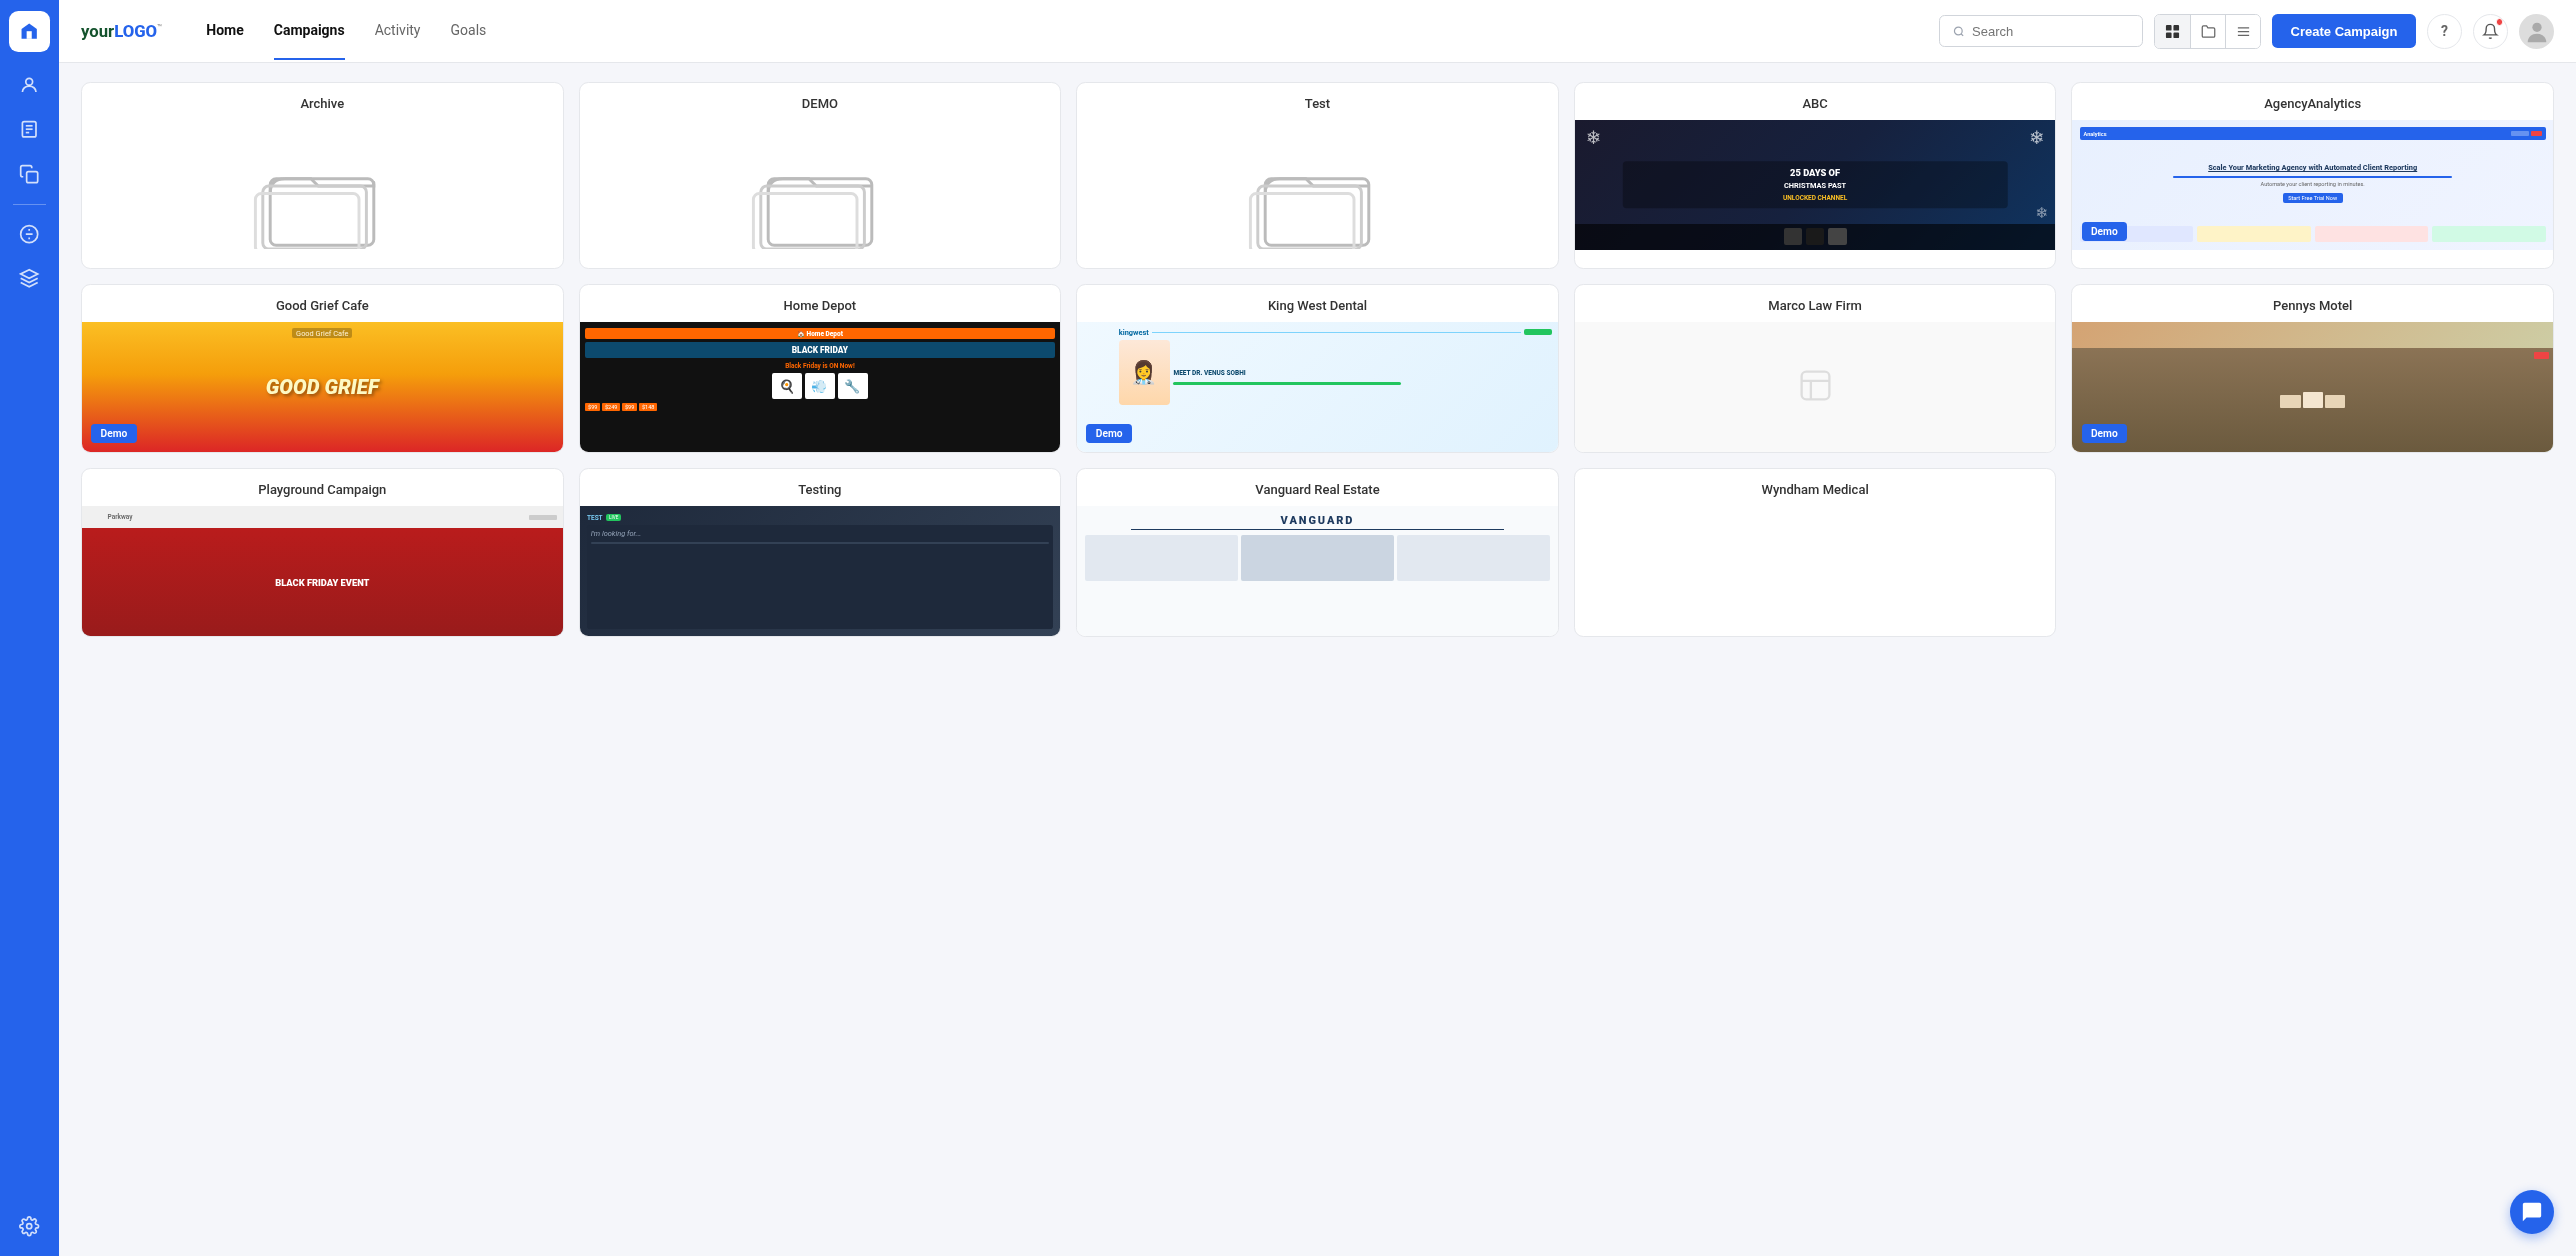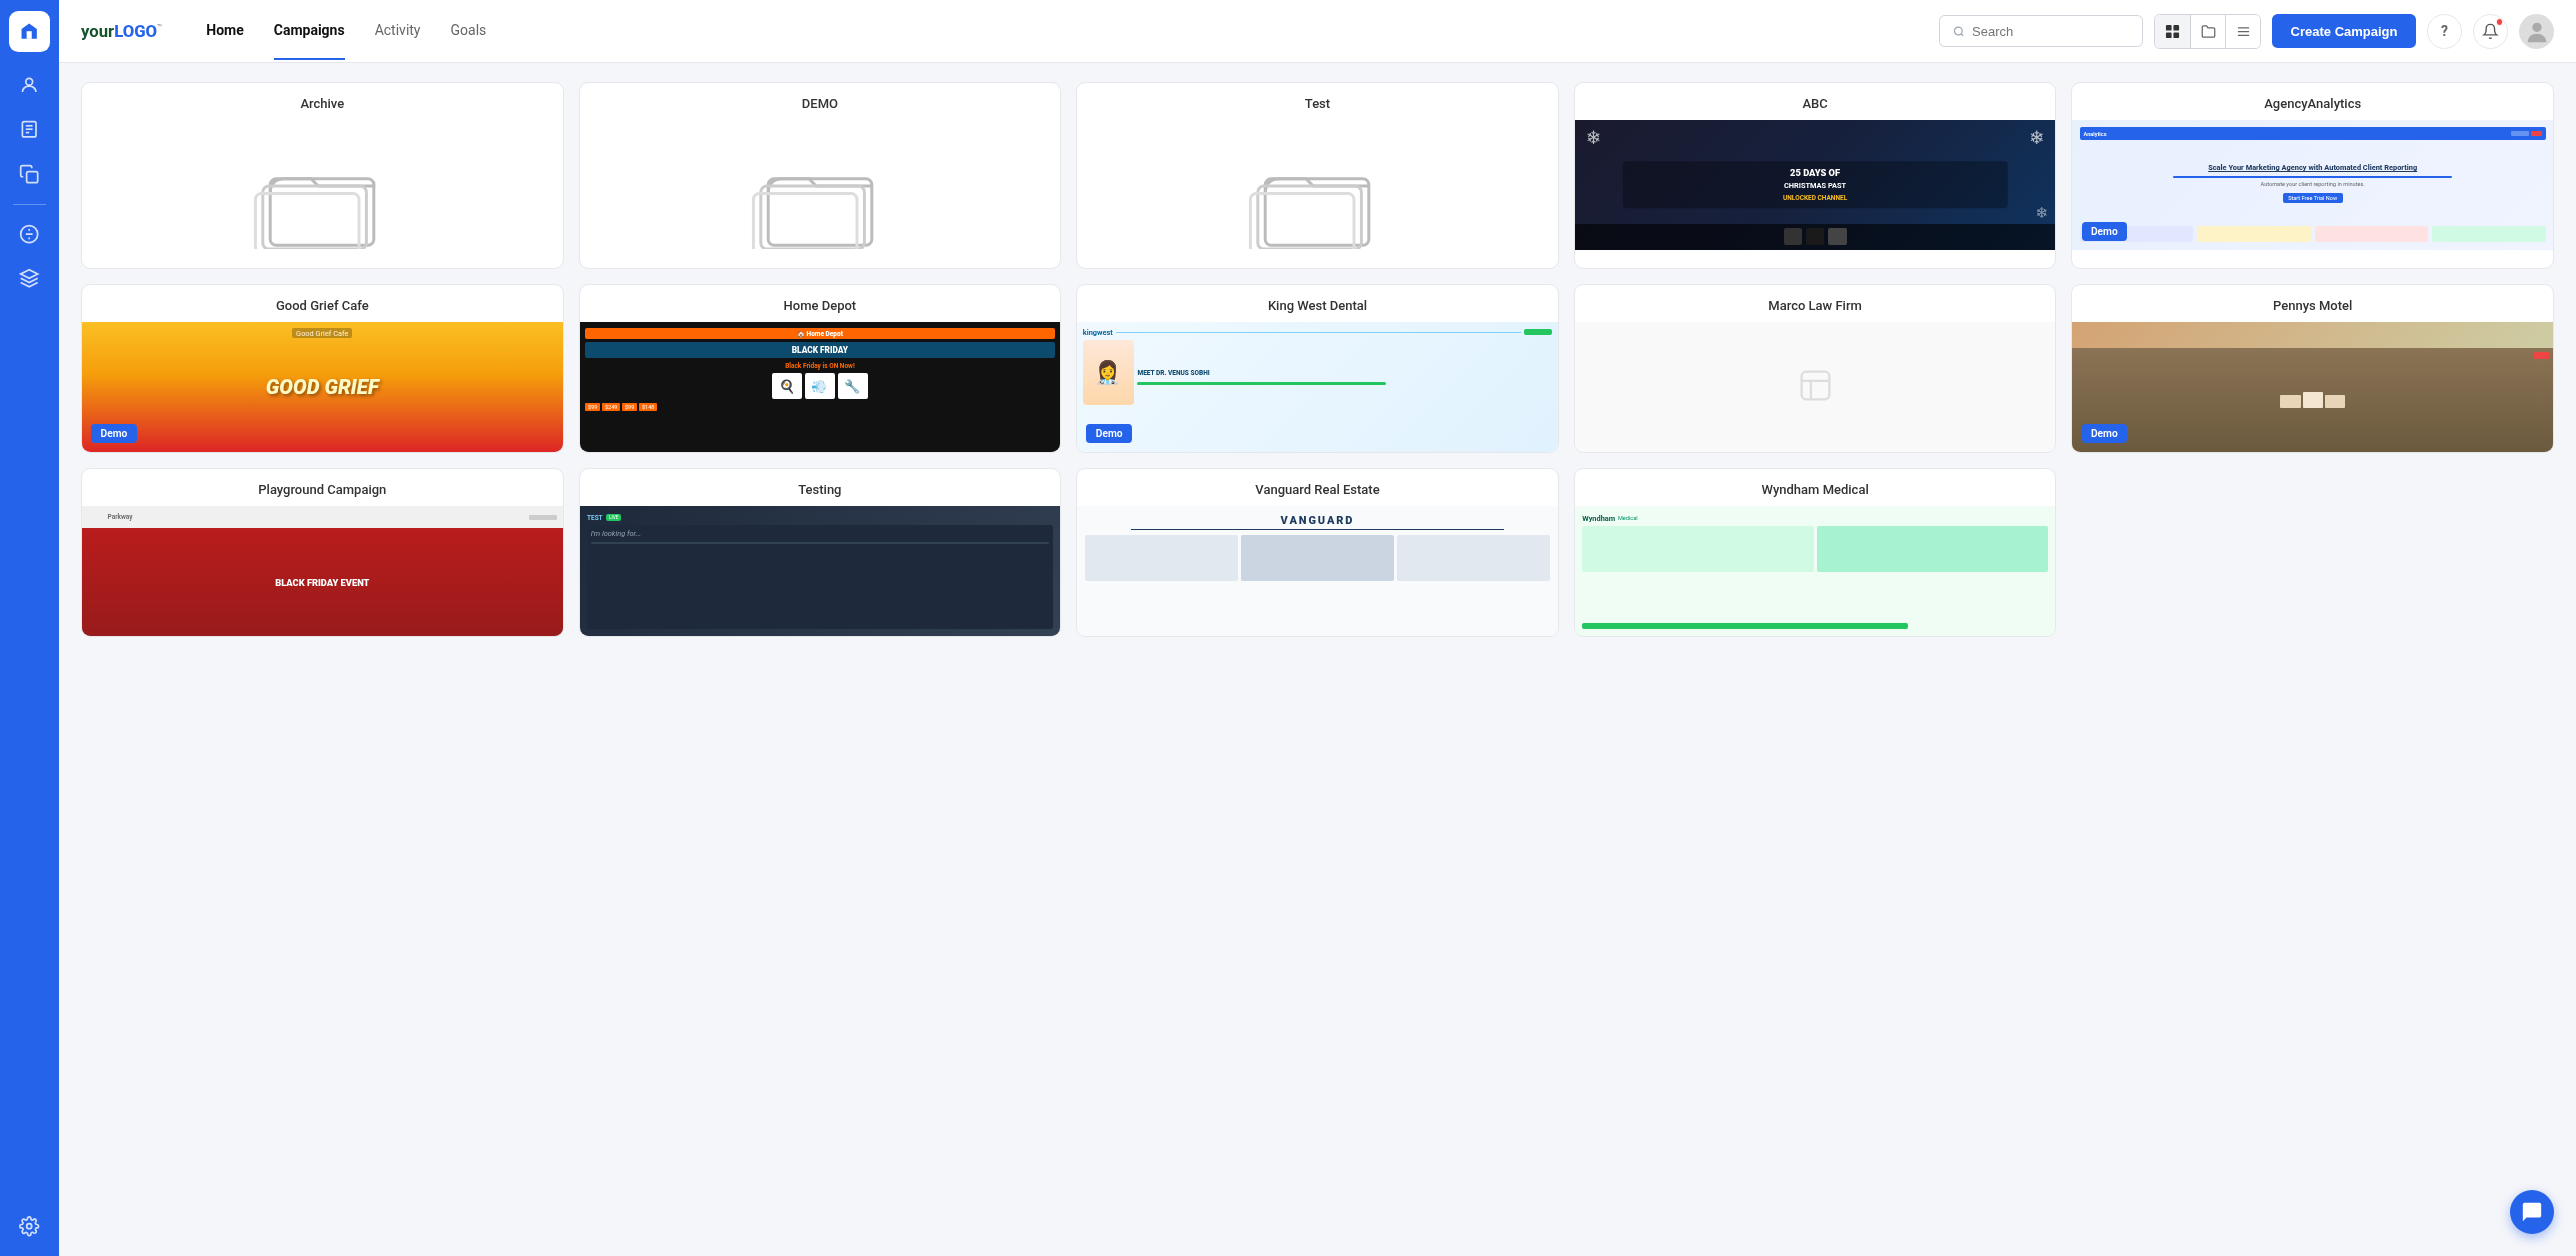--- a/index.html
+++ b/index.html
@@ -465,21 +465,21 @@
               <div style="background:#f60;color:white;font-size:5.6px;padding:0.9px 2.8px;border-radius:0.9px;">$99</div>
               <div style="background:#f60;color:white;font-size:5.6px;padding:0.9px 2.8px;border-radius:0.9px;">$148</div>
             </div>
           </div>
         </div>
       </div>
 
       <div class="campaign-card">
         <div class="card-title">King West Dental</div>
         <div class="card-image" style="background:linear-gradient(135deg,#f0f9ff,#e0f2fe);">
-          <div style="padding:5.6px;height:100%;">
+          <div style="padding:5.6px;height:100%;margin-left:36px;">
             <div style="display:flex;align-items:center;gap:3.7px;margin-bottom:3.7px;">
               <div style="font-size:7.4px;font-weight:700;color:#0369a1;">kingwest</div>
               <div style="height:0.9px;flex:1;background:#7dd3fc;"></div>
               <div style="width:28px;height:5.6px;background:#22c55e;border-radius:1.9px;"></div>
             </div>
             <div style="display:flex;gap:3.7px;height:74px;">
               <div style="width:51px;height:65px;background:linear-gradient(to bottom,#fde8d8,#fed7aa);border-radius:3.7px;display:flex;align-items:center;justify-content:center;font-size:22px;">👩‍⚕️</div>
               <div style="flex:1;display:flex;flex-direction:column;justify-content:center;">
                 <div style="font-size:6.5px;font-weight:800;color:#0c4a6e;line-height:1.3;">MEET DR. VENUS SOBHI</div>
                 <div style="margin-top:3.7px;height:3.7px;background:#22c55e;border-radius:1.9px;width:60%;"></div>
@@ -564,33 +564,20 @@
               <div style="flex:1;height:46px;background:#e2e8f0;border-radius:1.9px;"></div>
               <div style="flex:1;height:46px;background:#cbd5e1;border-radius:1.9px;"></div>
               <div style="flex:1;height:46px;background:#e2e8f0;border-radius:1.9px;"></div>
             </div>
           </div>
         </div>
       </div>
 
       <div class="campaign-card">
         <div class="card-title">Wyndham Medical</div>
-        <div class="card-image" style="background:#f0fdf4;">
-          <div style="padding:7.4px;height:100%;display:flex;flex-direction:column;gap:3.7px;">
-            <div style="display:flex;align-items:center;gap:2.8px;">
-              <div style="font-size:7.4px;font-weight:700;color:#065f46;">Wyndham</div>
-              <div style="font-size:5.6px;color:#059669;">Medical</div>
-            </div>
-            <div style="display:flex;gap:2.8px;flex:1;">
-              <div style="flex:1;height:46px;background:#d1fae5;border-radius:1.9px;"></div>
-              <div style="flex:1;height:46px;background:#a7f3d0;border-radius:1.9px;"></div>
-            </div>
-            <div style="height:5.6px;background:#22c55e;border-radius:1.9px;width:70%;"></div>
-          </div>
-        </div>
       </div>
 
     </div>
   </div>
 </div>
 
 <div class="chat-bubble">
   <svg width="22" height="22" viewBox="0 0 24 24" fill="white">
     <path d="M20 2H4c-1.1 0-2 .9-2 2v18l4-4h14c1.1 0 2-.9 2-2V4c0-1.1-.9-2-2-2z"></path>
   </svg>

